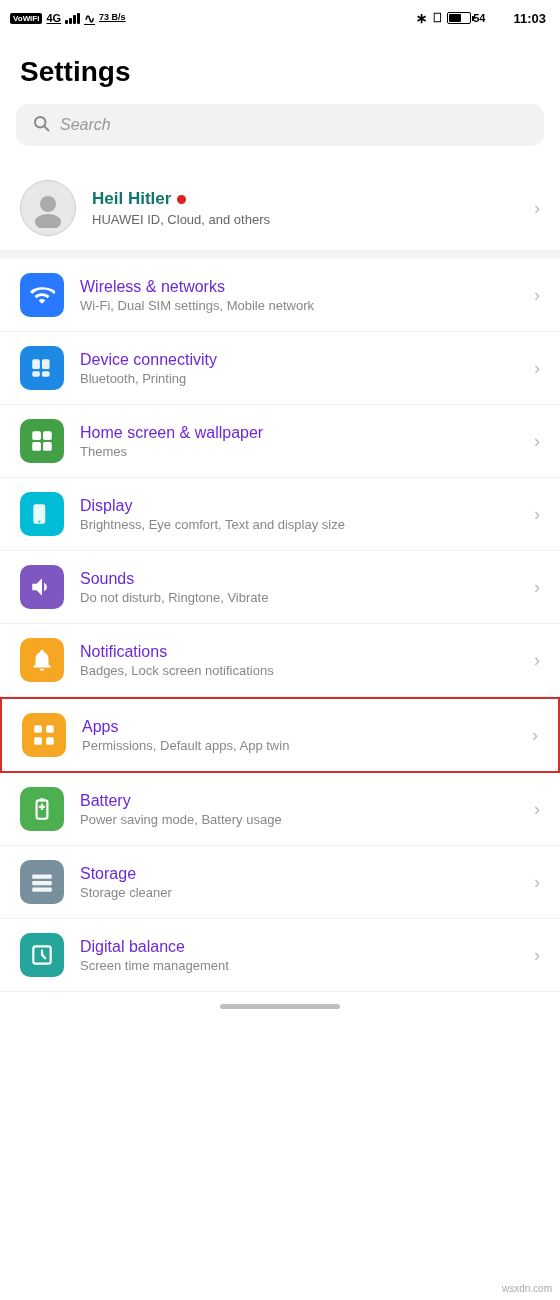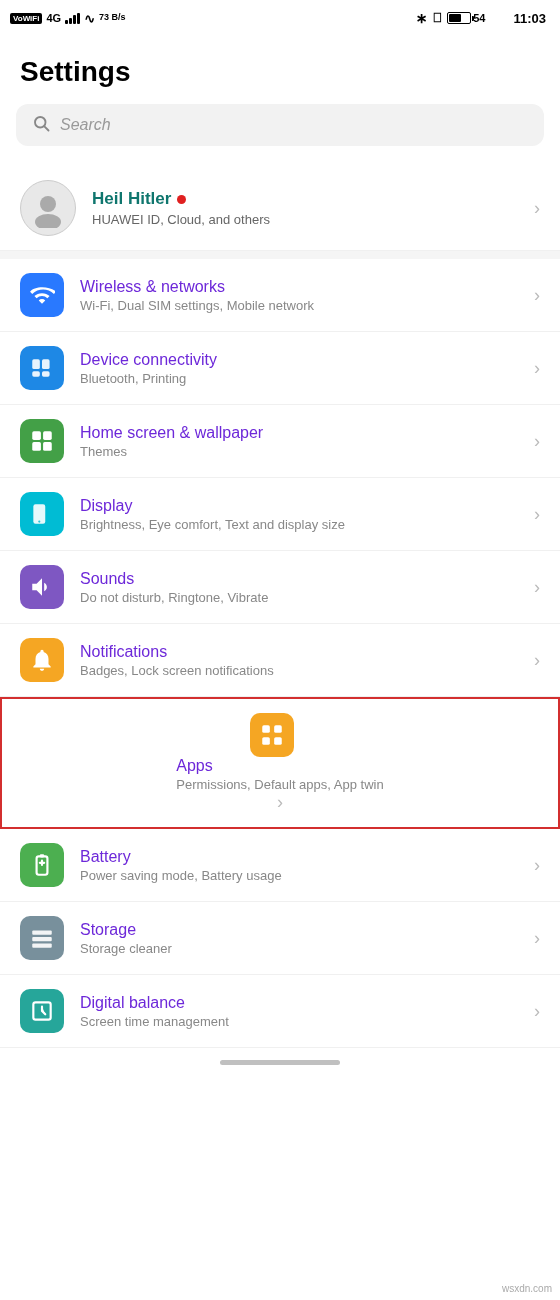--- a/index.html
+++ b/index.html
@@ -21,20 +21,21 @@
       background: #fff;
       height: 36px;
     }
     .status-left {
       display: flex;
       align-items: center;
       gap: 4px;
       font-size: 11px;
       font-weight: 600;
       color: #000;
+      text-decoration: underline;
     }
     .vowifi-badge {
       background: #000;
       color: #fff;
       font-size: 8px;
       font-weight: 700;
       padding: 1px 3px;
       border-radius: 2px;
     }
     .signal-bars {
@@ -194,21 +195,20 @@
       display: flex;
       align-items: center;
       padding: 14px 20px;
       border-bottom: 1px solid #f0f0f0;
       position: relative;
       cursor: pointer;
     }
     .settings-item.highlighted {
       border: 2.5px solid #d32f2f;
       margin: 0;
-      flex-direction: column;
     }
     .item-icon {
       width: 44px;
       height: 44px;
       border-radius: 10px;
       display: flex;
       align-items: center;
       justify-content: center;
       margin-right: 16px;
       flex-shrink: 0;

